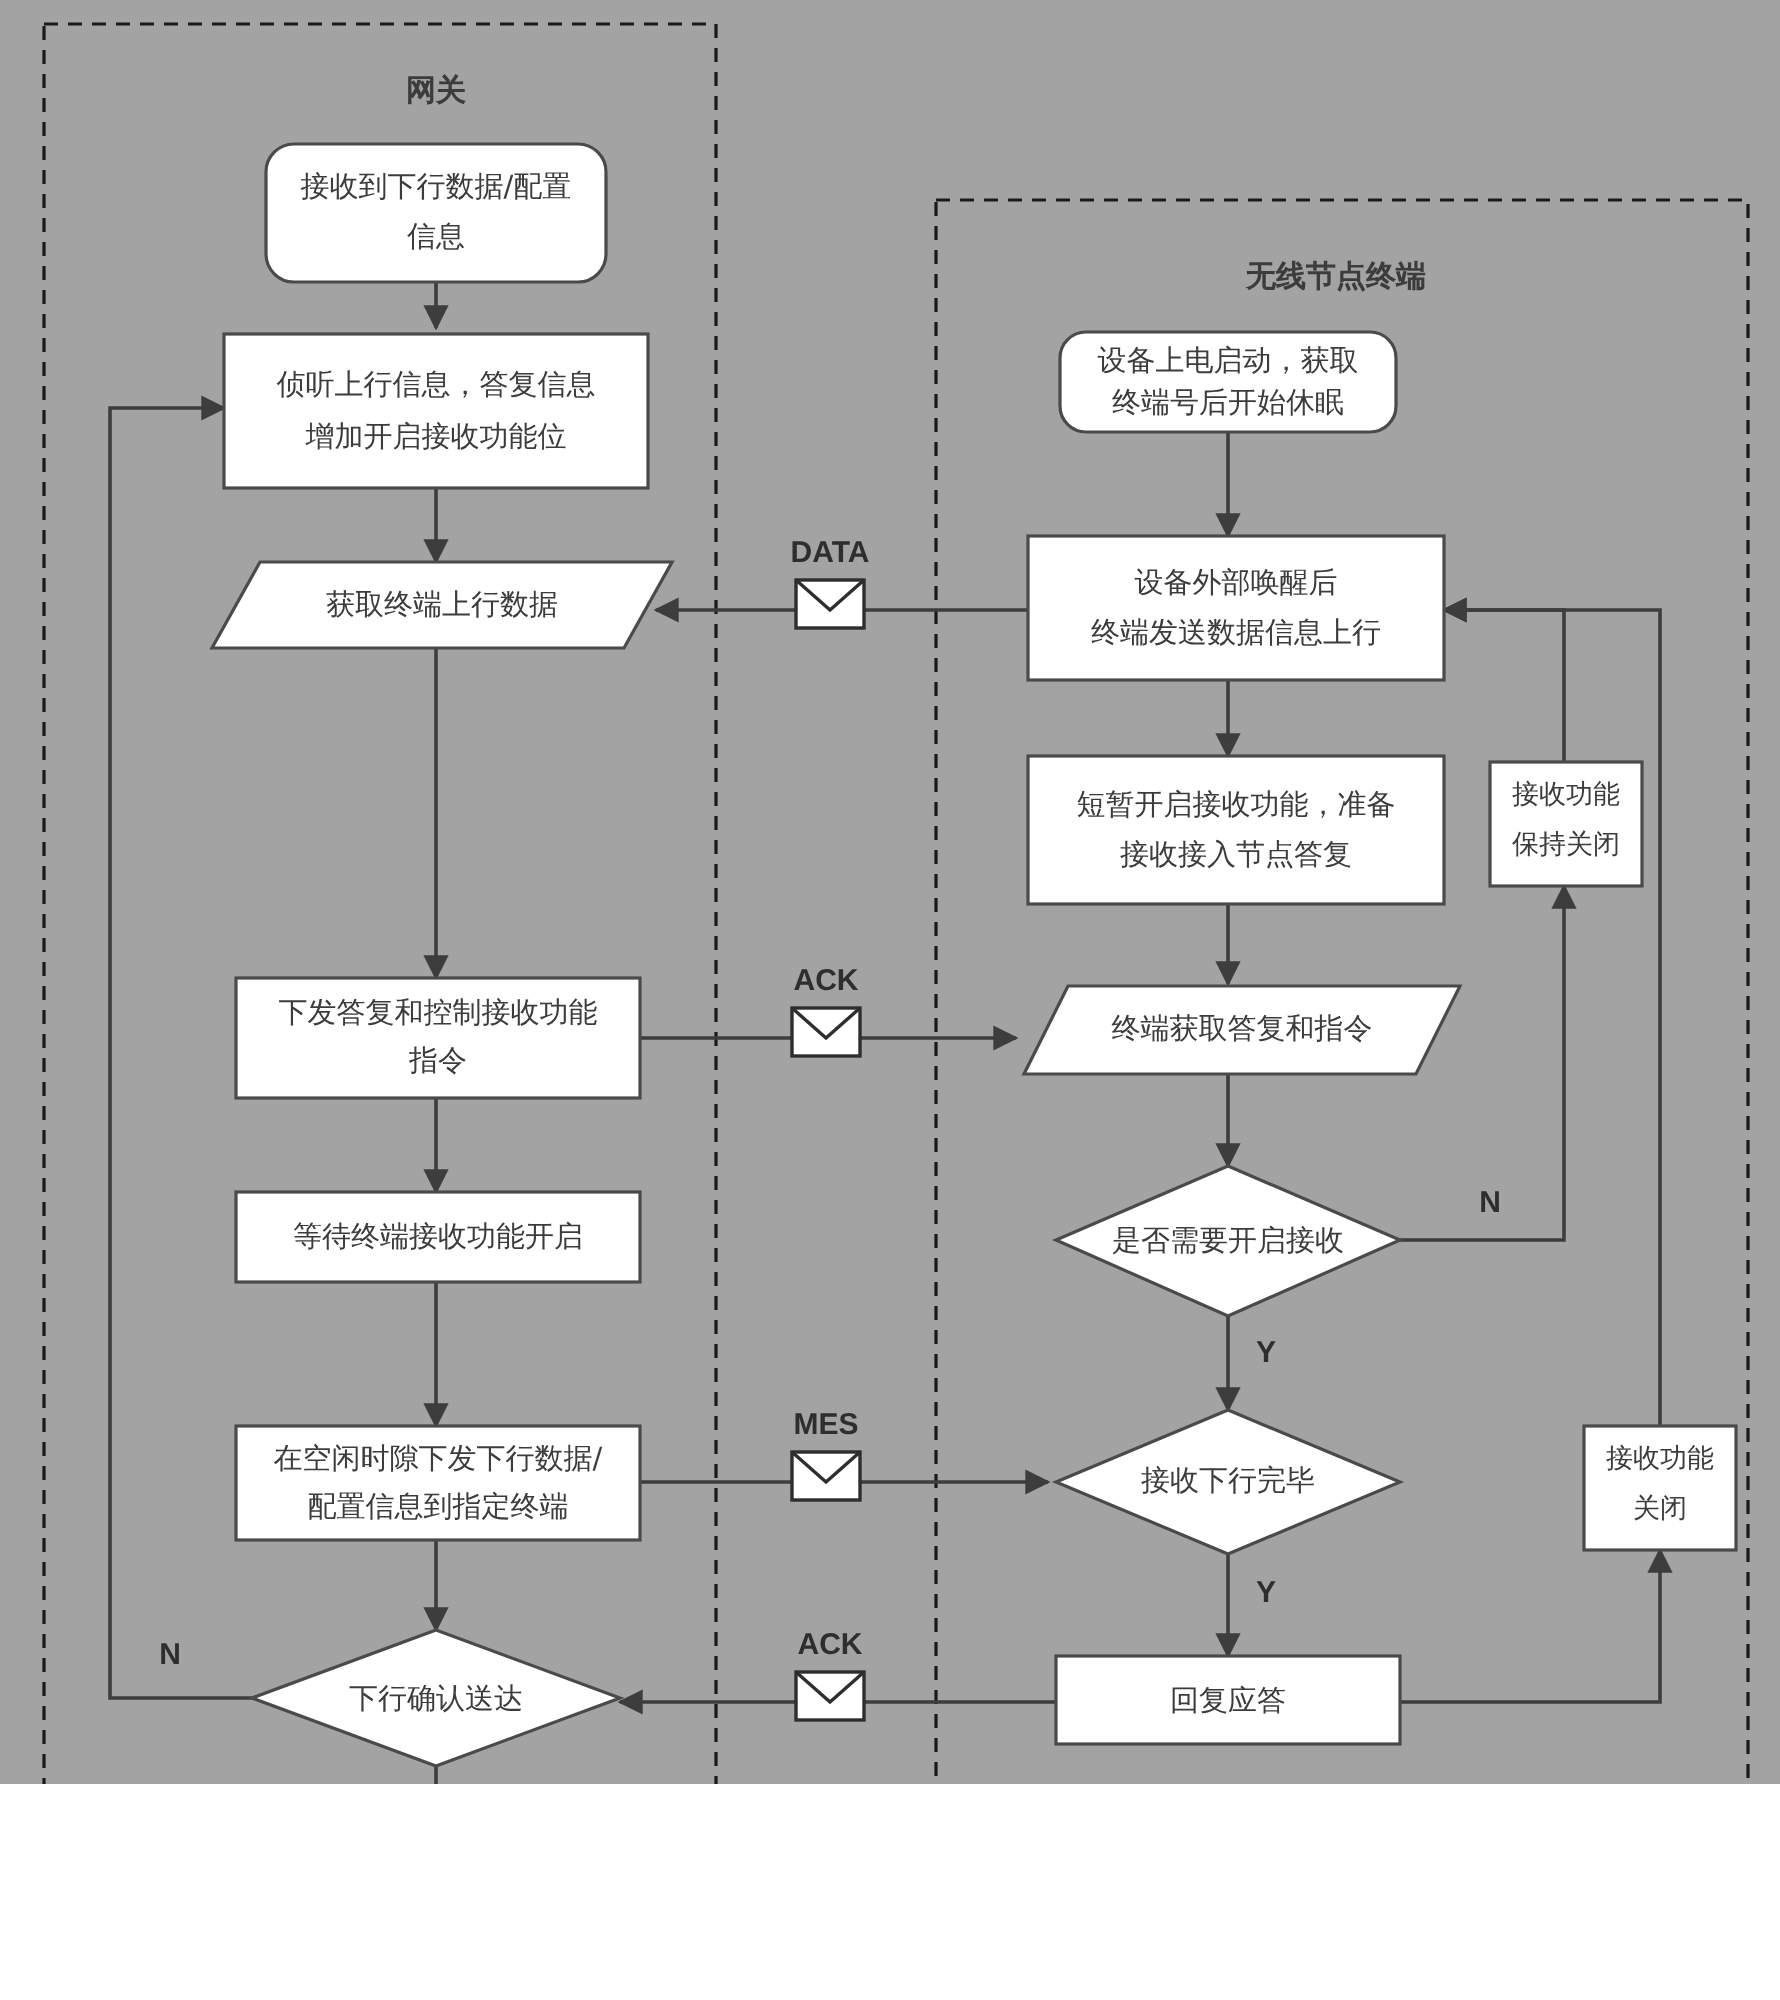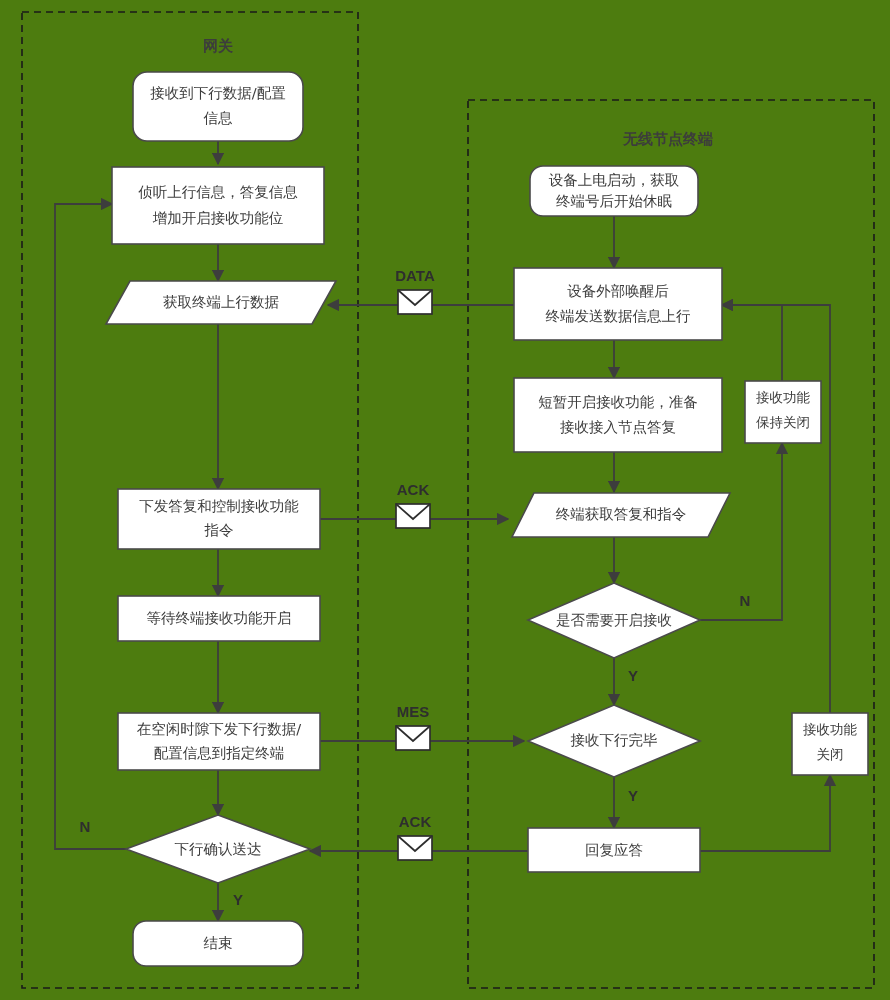--- a/index.html
+++ b/index.html
@@ -6,22 +6,22 @@
     margin: 0;
     padding: 0;
     background: #ffffff;
   }
   body {
     font-family: "Liberation Sans", "DejaVu Sans", sans-serif;
   }
   #diagram-root {
     position: relative;
     width: 890px;
-    height: 1000px;
-    background: #4d7c0f;
+    height: 892px;
+    background: #a3a3a3;
     overflow: hidden;
   }
   svg.flow {
     display: block;
     width: 890px;
     height: 1000px;
   }
   .shape-fill {
     fill: #ffffff;
     stroke: #4a4a4a;

